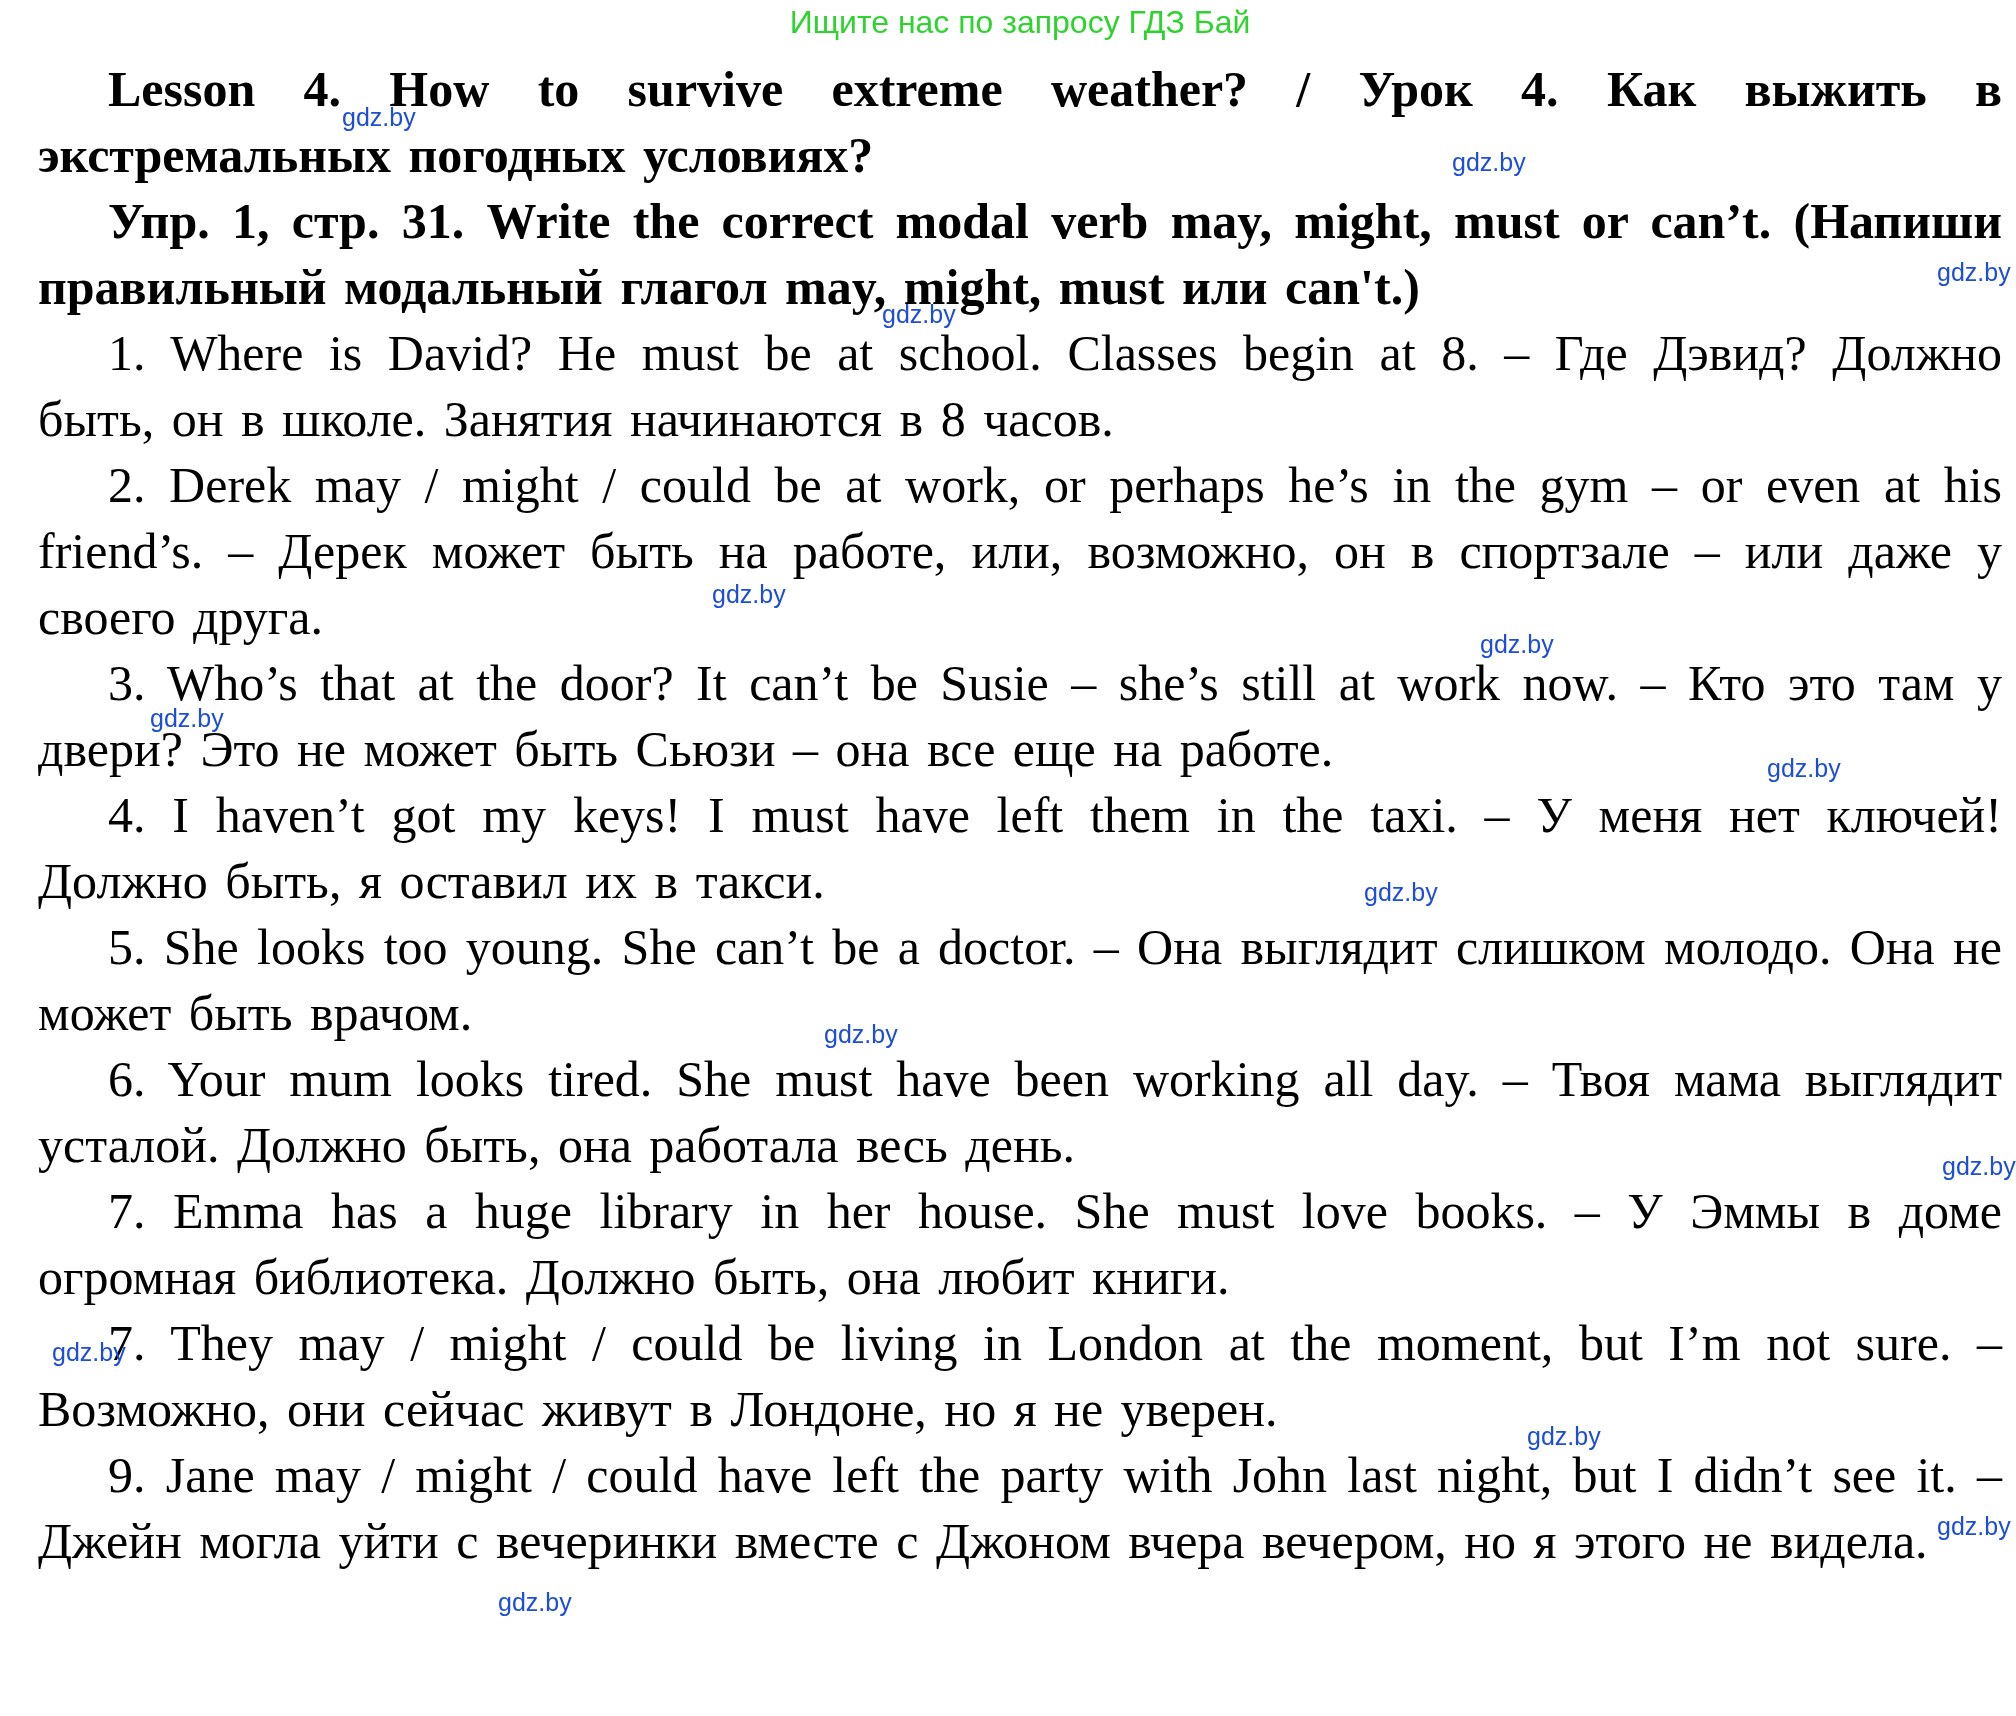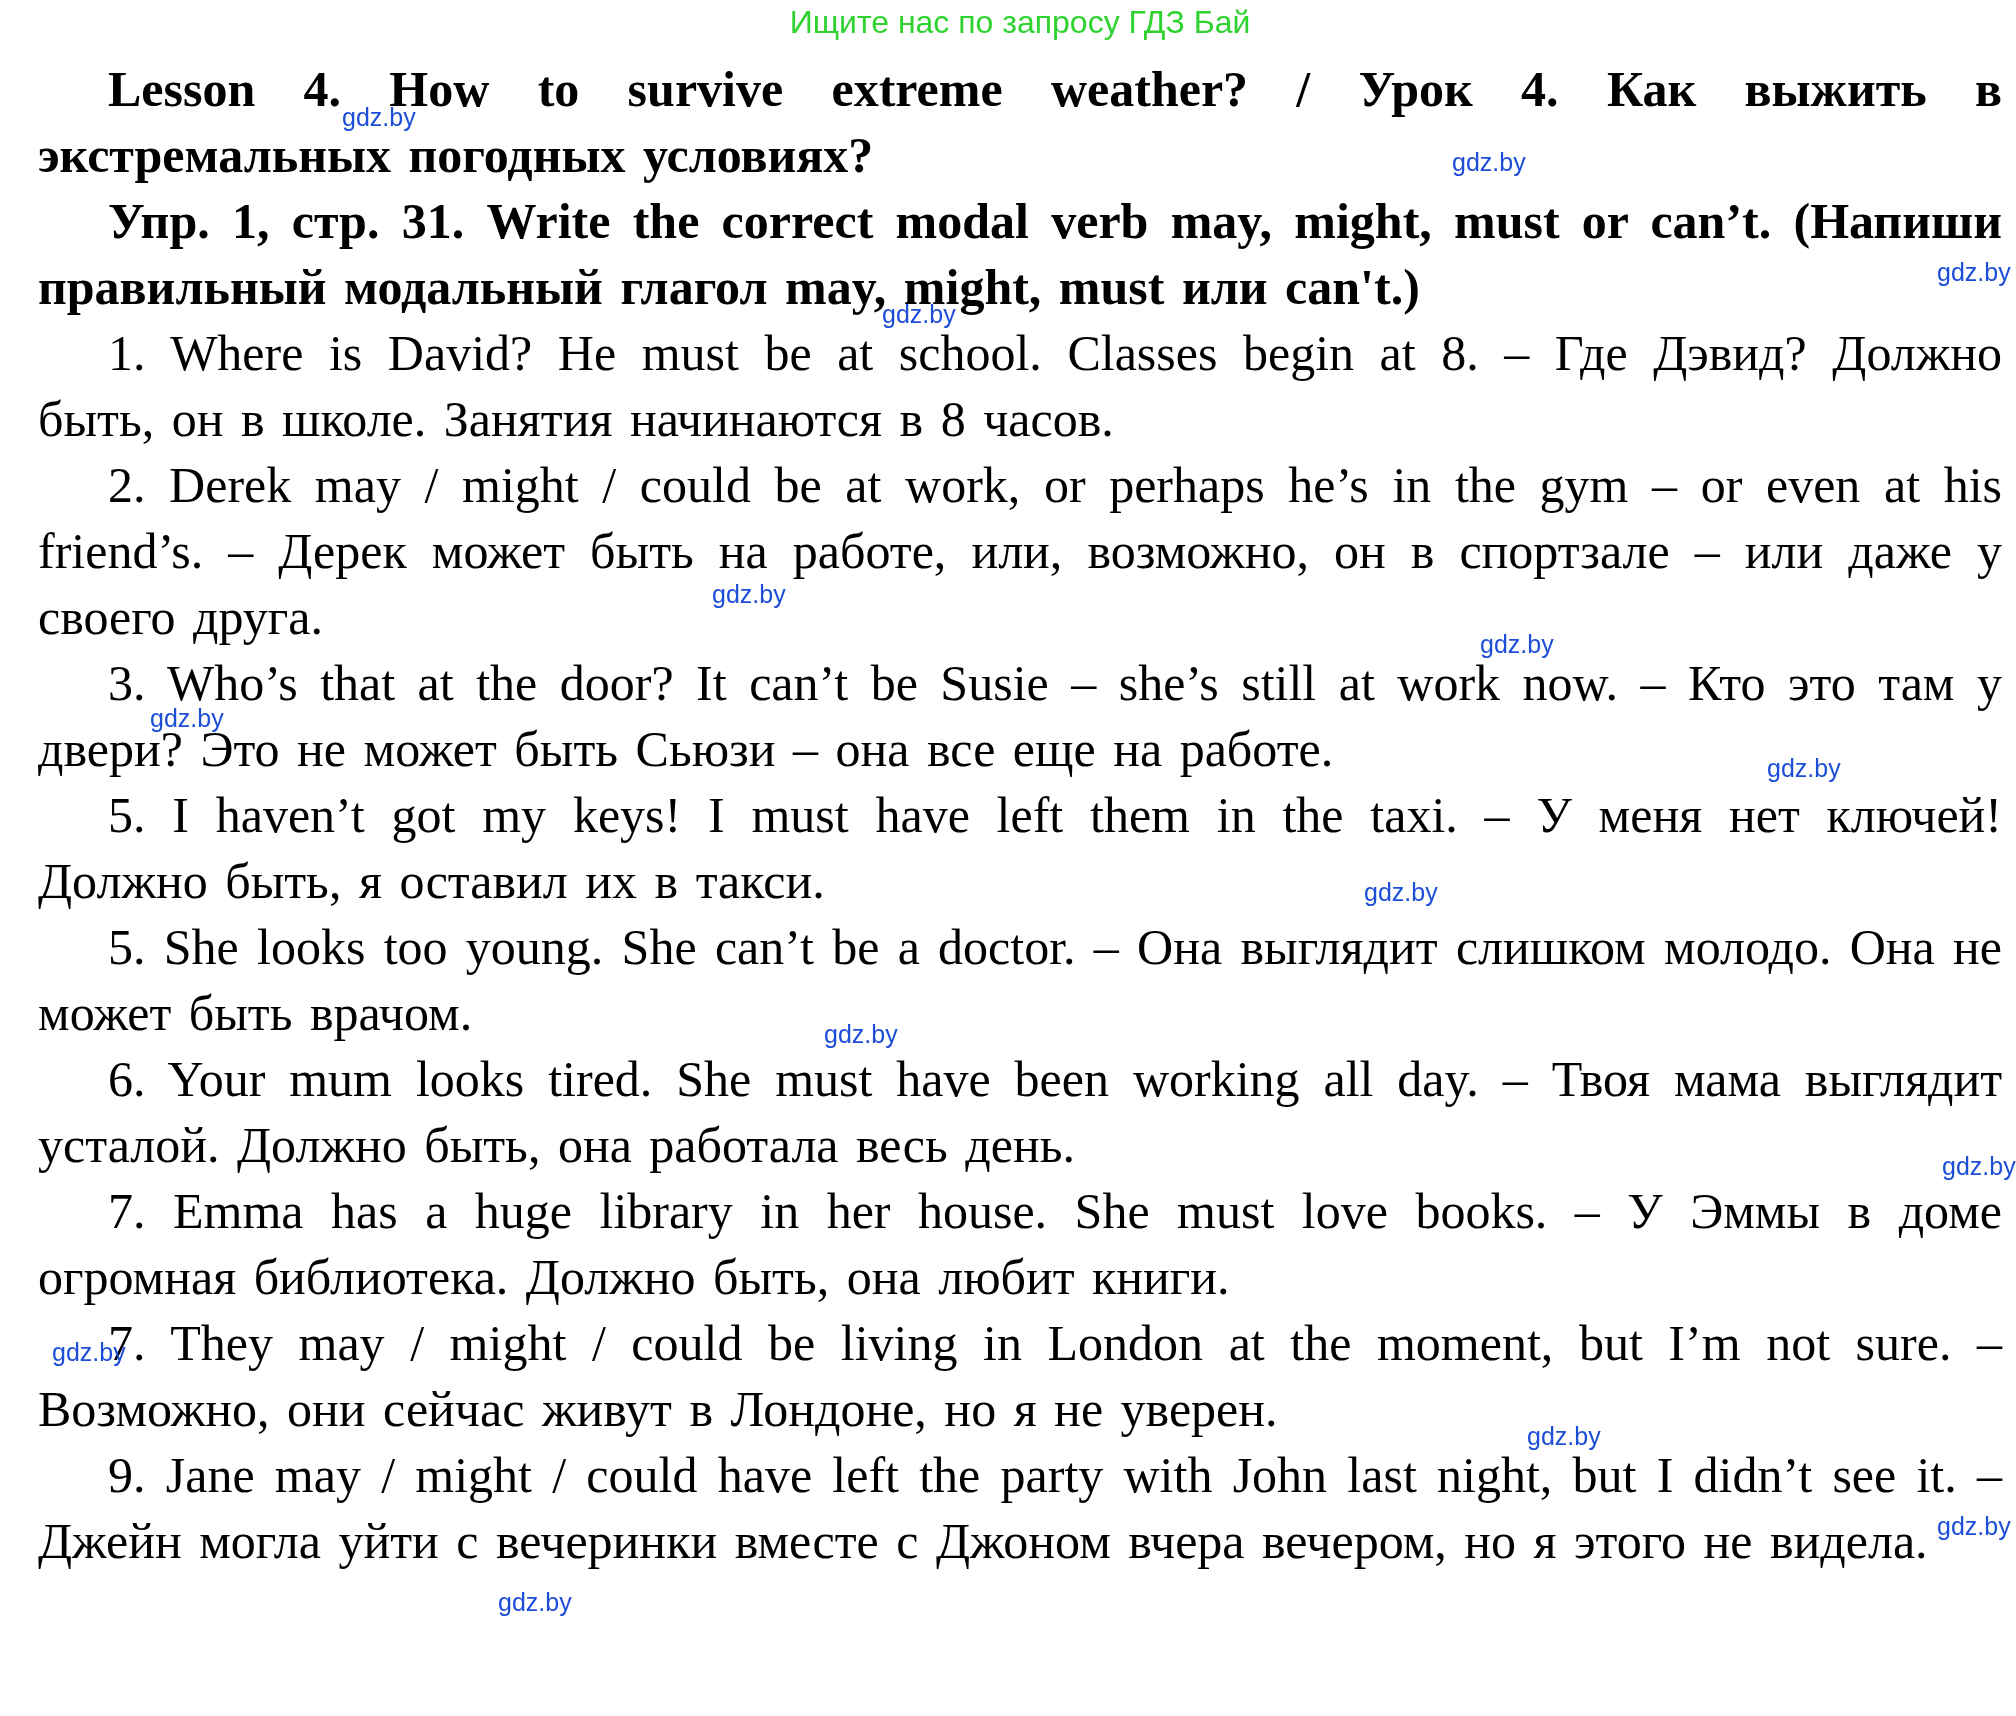--- a/index.html
+++ b/index.html
@@ -46,21 +46,21 @@
 <div class="page">
 
   <div class="promo">Ищите нас по запросу ГДЗ Бай</div>
 
   <div class="content">
     <p class="t-bold">Lesson 4. How to survive extreme weather? / Урок 4. Как выжить в экстремальных погодных условиях?</p>
     <p class="t-bold">Упр. 1, стр. 31. Write the correct modal verb may, might, must or can’t. (Напиши правильный модальный глагол may, might, must или can't.)</p>
     <p>1. Where is David? He must be at school. Classes begin at 8. – Где Дэвид? Должно быть, он в школе. Занятия начинаются в 8 часов.</p>
     <p>2. Derek may / might / could be at work, or perhaps he’s in the gym – or even at his friend’s. – Дерек может быть на работе, или, возможно, он в спортзале – или даже у своего друга.</p>
     <p>3. Who’s that at the door? It can’t be Susie – she’s still at work now. – Кто это там у двери? Это не может быть Сьюзи – она все еще на работе.</p>
-    <p>5. I haven’t got my keys! I must have left them in the taxi. – У меня нет ключей! Должно быть, я оставил их в такси.</p>
+    <p>4. I haven’t got my keys! I must have left them in the taxi. – У меня нет ключей! Должно быть, я оставил их в такси.</p>
     <p>5. She looks too young. She can’t be a doctor. – Она выглядит слишком молодо. Она не может быть врачом.</p>
     <p>6. Your mum looks tired. She must have been working all day. – Твоя мама выглядит усталой. Должно быть, она работала весь день.</p>
     <p>7. Emma has a huge library in her house. She must love books. – У Эммы в доме огромная библиотека. Должно быть, она любит книги.</p>
     <p>7. They may / might / could be living in London at the moment, but I’m not sure. – Возможно, они сейчас живут в Лондоне, но я не уверен.</p>
     <p>9. Jane may / might / could have left the party with John last night, but I didn’t see it. – Джейн могла уйти с вечеринки вместе с Джоном вчера вечером, но я этого не видела.</p>
   </div>
 
   <span class="wm" style="left:330px;  top:103px;">gdz.by</span>
   <span class="wm" style="left:1440px; top:148px;">gdz.by</span>
   <span class="wm" style="left:1925px; top:258px;">gdz.by</span>

